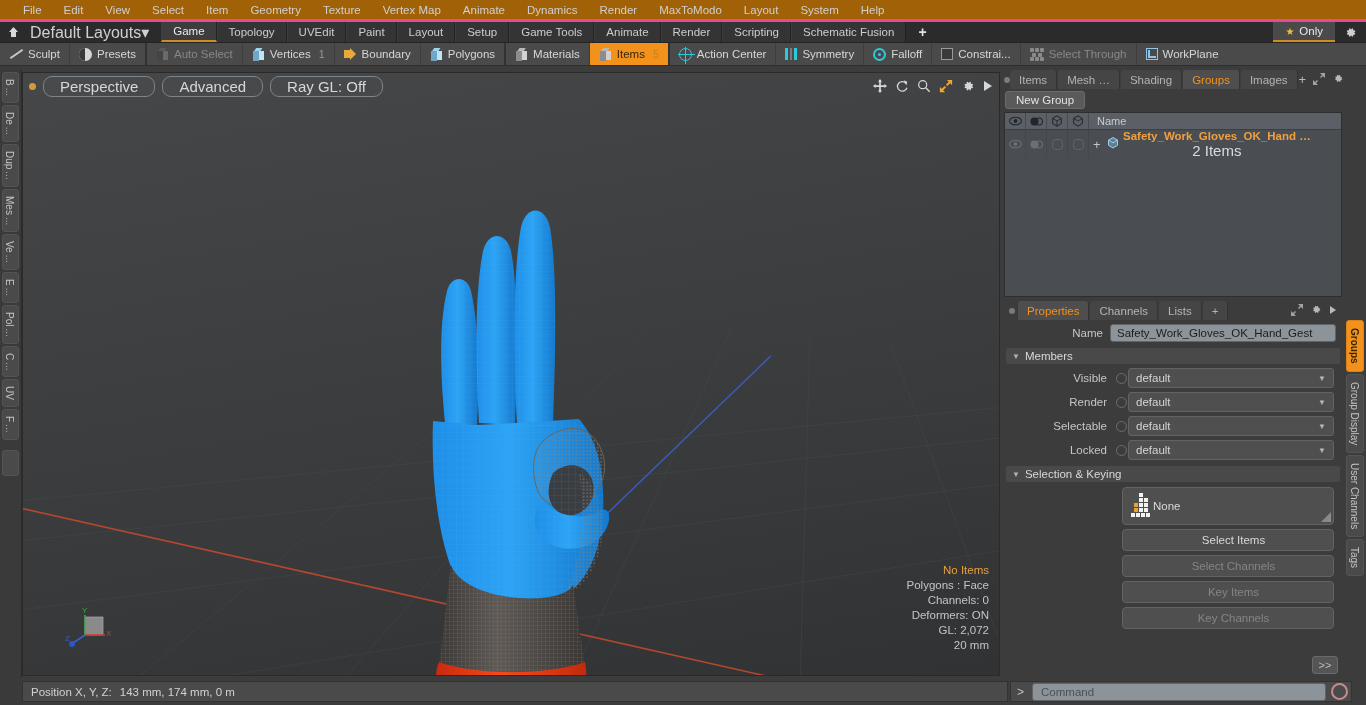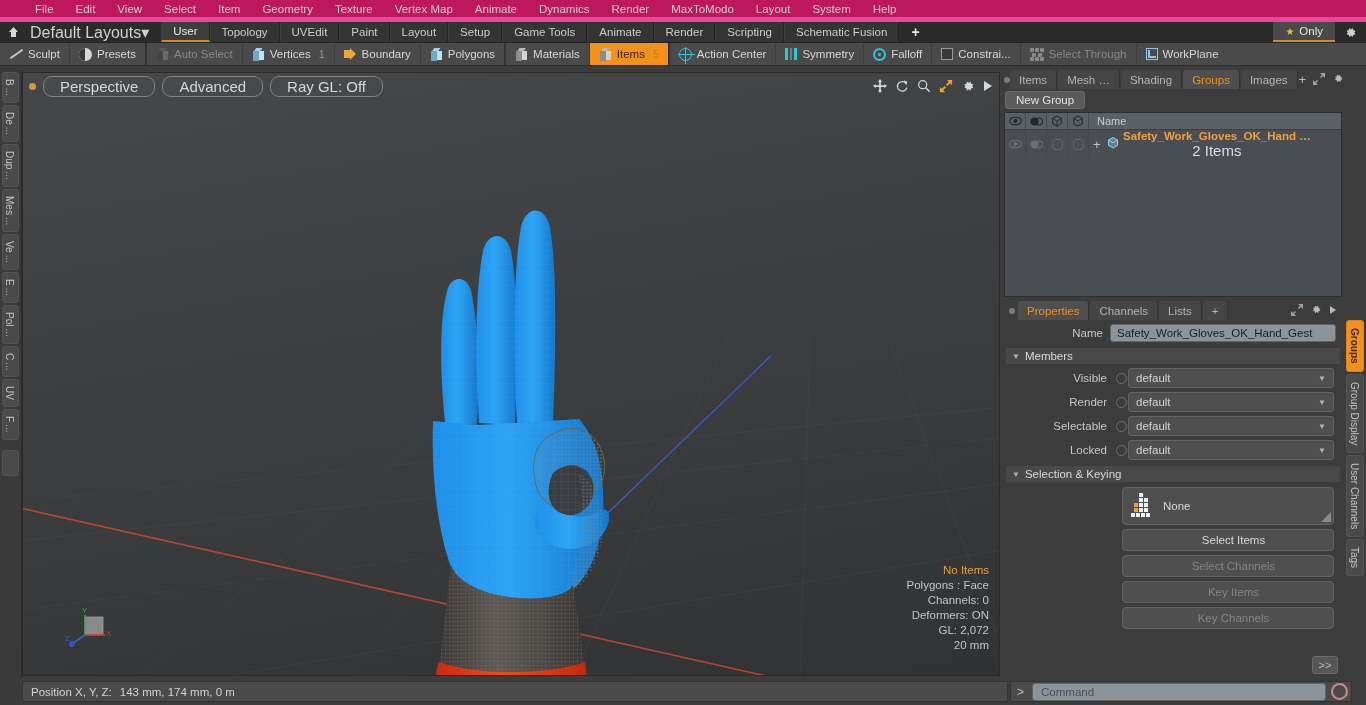--- a/index.html
+++ b/index.html
@@ -9,24 +9,24 @@
     font-family: "Liberation Sans", sans-serif;
     font-size: 11px;
     color: #c8c8c8;
     overflow: hidden;
     position: relative;
     -webkit-font-smoothing: antialiased;
   }
 
   
   .menubar {
-    height: 22px; background: #be185d;
+    height: 22px; background: #a16207;
     display: flex; align-items: center;
-    padding-left: 24px;
-    border-bottom: 5px solid #ec4899;
+    padding-left: 12px;
+    border-bottom: 3px solid #ec4899;
   }
   .menubar .mi {
     padding: 3px 11px; color: #cfcfcf; font-size: 11.5px;
     white-space: nowrap; cursor: default;
   }
 
   
   .layoutbar {
     height: 21px; background: #2b2b2b;
     display: flex; align-items: stretch;
@@ -264,21 +264,21 @@
   }
   .dropdown .chev { margin-left:auto; font-size:8px; color:#b5b5b5;}
   .btnrow { margin:5px 8px 0 118px; }
   .pbtn {
     background:#4f4f4f; border:1px solid #636363; border-radius:4px;
     height:22px; display:flex; align-items:center; justify-content:center;
     font-size:11.5px; color:#d8d8d8; margin-bottom:4px; cursor:default;padding-left:11px;
   }
   .pbtn.dim { color:#858585; }
   .pbtn.none {
-    height:38px; justify-content:flex-start; padding-left:8px; gap:10px;
+    height:38px; justify-content:flex-start; padding-left:8px; 
     position:relative;
   }
   .pbtn.none::after{
     content:''; position:absolute; right:2px; bottom:2px;
     border:5px solid transparent; border-right-color:#8a8a8a; border-bottom-color:#8a8a8a;
   }
   .dotmatrix { width:22px; height:26px; position:relative; flex:none; }
   .dotmatrix i { position:absolute; width:4px; height:4px; background:#f2f2f2; }
   .dotmatrix i.o { background:#e8a13a; }
   .gtbtn {
@@ -351,21 +351,21 @@
     <div class="lb-home">
       <svg width="13" height="13" viewBox="0 0 13 13">
           <path d="M6.5 1 L11 6 L9 6 L9 11 L4 11 L4 6 L2 6 Z" fill="#d8d8d8"></path>
         </svg>
     </div>
     <div class="lb-label">
       <span>Default Layouts</span><span>▾</span>
     </div>
   </div>
   <div class="lb-tabs">
-    <div class="lb-tab active">User</div>
+    <div class="lb-tab active">Game</div>
     <div class="lb-tab">Topology</div>
     <div class="lb-tab">UVEdit</div>
     <div class="lb-tab">Paint</div>
     <div class="lb-tab">Layout</div>
     <div class="lb-tab">Setup</div>
     <div class="lb-tab">Game Tools</div>
     <div class="lb-tab">Animate</div>
     <div class="lb-tab">Render</div>
     <div class="lb-tab">Scripting</div>
     <div class="lb-tab">Schematic Fusion</div>

